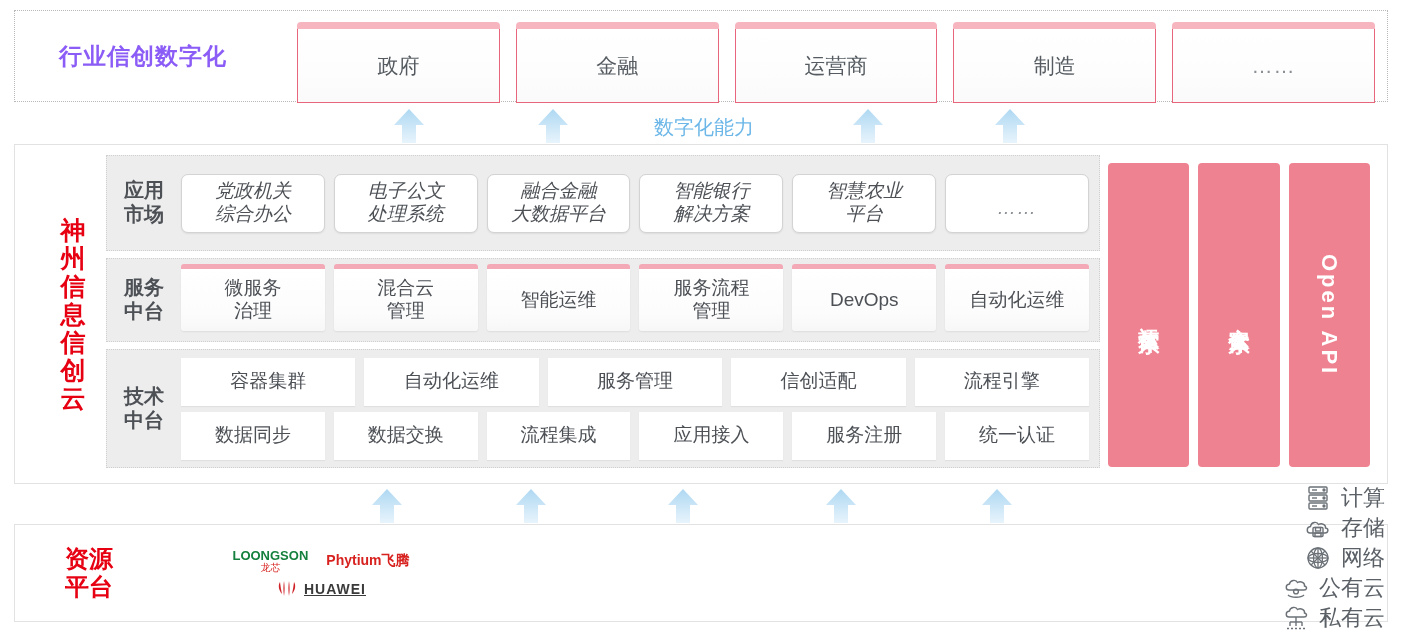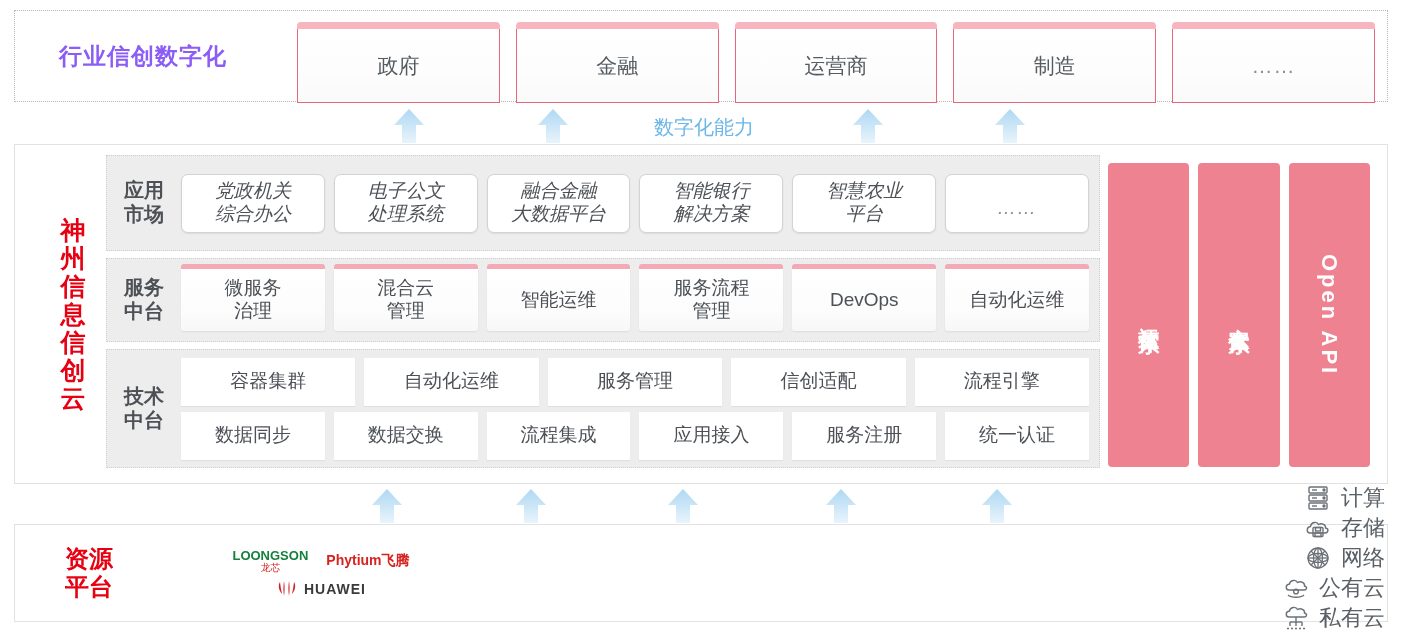--- a/index.html
+++ b/index.html
@@ -248,21 +248,21 @@
     font-size: 13px; font-weight: bold; 
     color: #15803d; letter-spacing: 0px;
   }
   .logo-loongson .cn { font-size: 10px; color: #d7221f; margin-top: 1px; }
   .logo-phytium {
     font-size: 14px; font-weight: bold; color: #d7221f;
     white-space: nowrap;
   }
   .logo-huawei { display: flex; align-items: center; gap: 6px; }
   .logo-huawei .hw-text {
-    font-size: 14px; font-weight: bold; color: #3a3a3a; letter-spacing: 1px;
+    font-size: 14px; font-weight: bold; color: #3a3a3a; letter-spacing: 1px; text-decoration: underline;
   }
 
   .res-items {
     position: absolute;
     left: 450px; top: 50%;
     transform: translateY(-50%);
     width: 920px;
     display: flex;
     align-items: flex-end;
     flex-direction: column;

